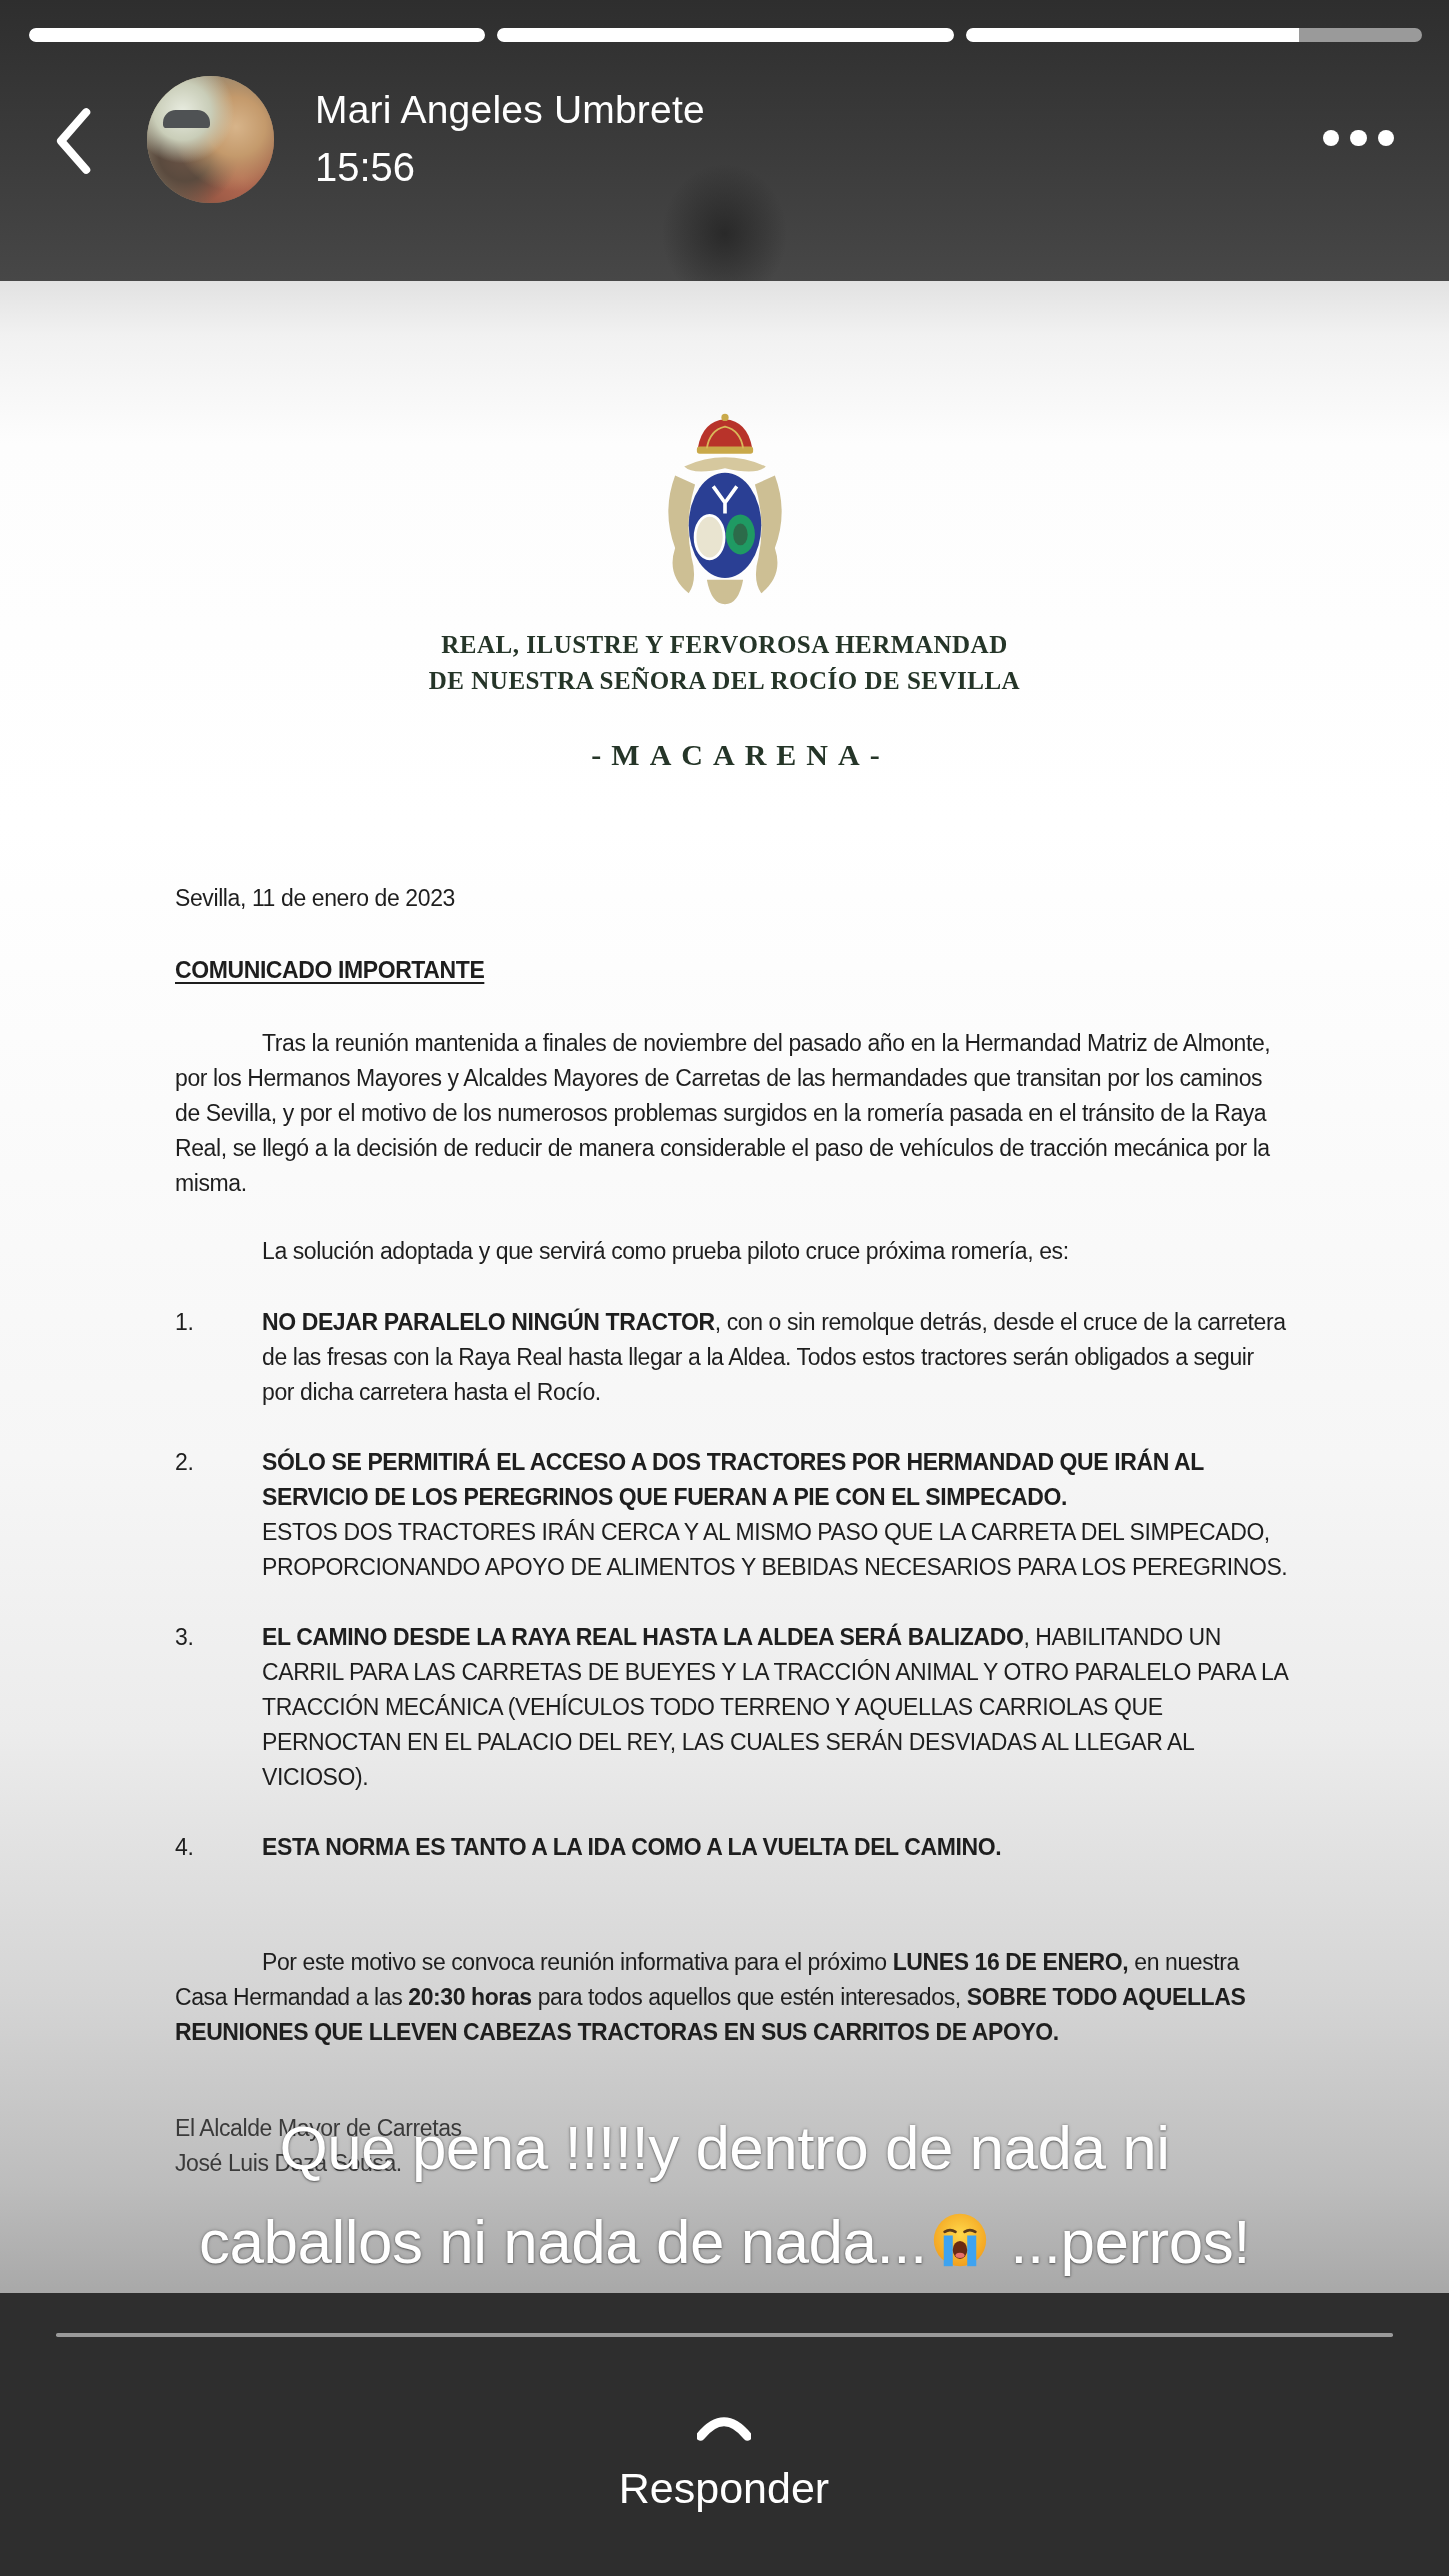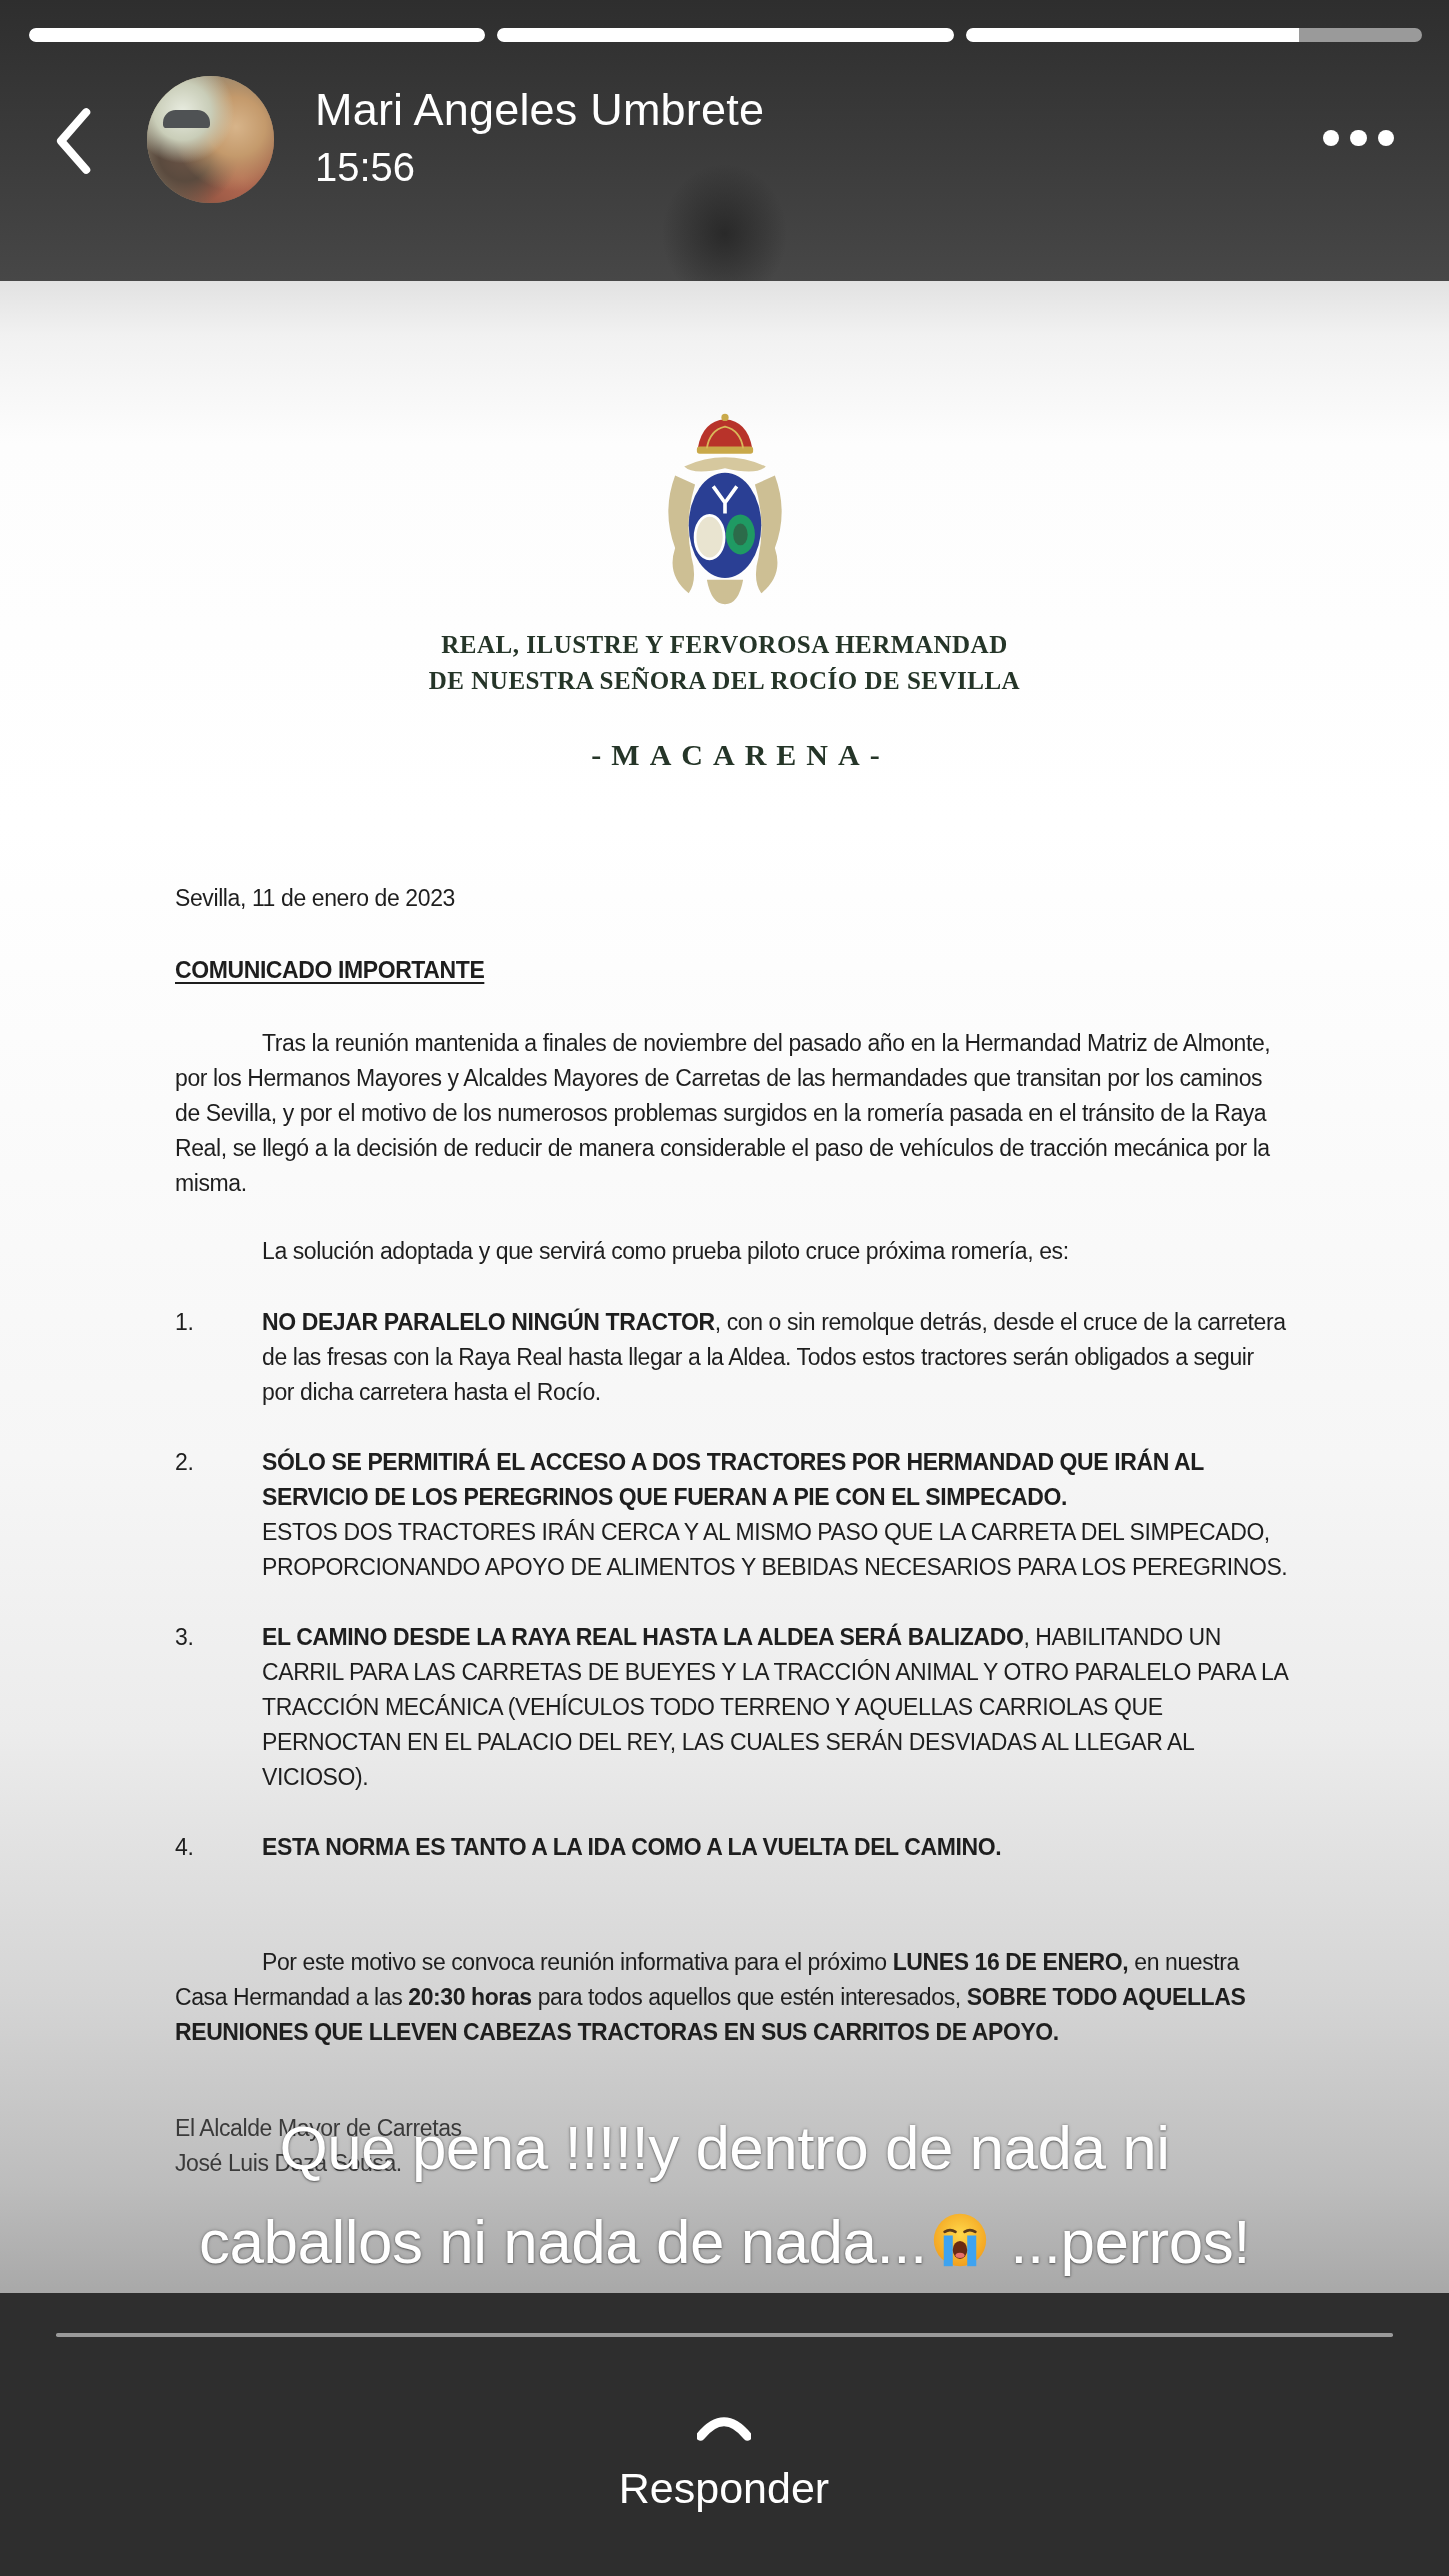--- a/index.html
+++ b/index.html
@@ -30,21 +30,21 @@
   .avatar .bg { position: absolute; inset: 0;
     background:
       radial-gradient(circle at 28% 28%, #e8ece0 0%, #c9cdb8 22%, rgba(0,0,0,0) 40%),
       radial-gradient(circle at 70% 40%, #d7b48a 0%, #c49a6c 25%, rgba(0,0,0,0) 55%),
       radial-gradient(circle at 30% 62%, #6b5446 0%, #5a4a3e 22%, rgba(0,0,0,0) 45%),
       radial-gradient(circle at 75% 80%, #b46a52 0%, #9c5a46 25%, rgba(0,0,0,0) 55%),
       linear-gradient(135deg, #a7a38c 0%, #7a6a58 55%, #5a463a 100%);
   }
   .avatar .cap { position: absolute; left: 16.3px; top: 34px; width: 47px; height: 18px; border-radius: 12.7px 12.7px 3.6px 3.6px; background: #4f5254; }
 
-  .user-name { position: absolute; left: 315px; top: 83px; font-size: 45px; line-height: 54px; font-weight: 400; color: #fff; letter-spacing: 0.2px; }
+  .user-name { position: absolute; left: 315px; top: 83px; font-size: 39px; line-height: 54px; font-weight: 400; color: #fff; letter-spacing: 0.2px; }
   .post-time { position: absolute; left: 315px; top: 143px; font-size: 40px; line-height: 49px; color: #fff; }
 
   .more-btn { position: absolute; left: 1313px; top: 118px; width: 91px; height: 40px; display: flex; align-items: center; justify-content: center; gap: 11px; cursor: pointer; }
   .more-btn .dot { width: 16.3px; height: 16.3px; border-radius: 50%; background: #fff; }
 
   
   .doc {
     position: absolute; left: 0; top: 281px; width: 1449px; height: 2013px;
     background: linear-gradient(to bottom, #e2e2e2 0px, #f1f1f1 54px, #fdfdfd 163px, #ffffff 543px, #f6f6f6 1177px, #ececec 1449px, #d4d4d4 1721px, #bdbdbd 1902px, #a8a8a8 2013px);
     overflow: hidden;

